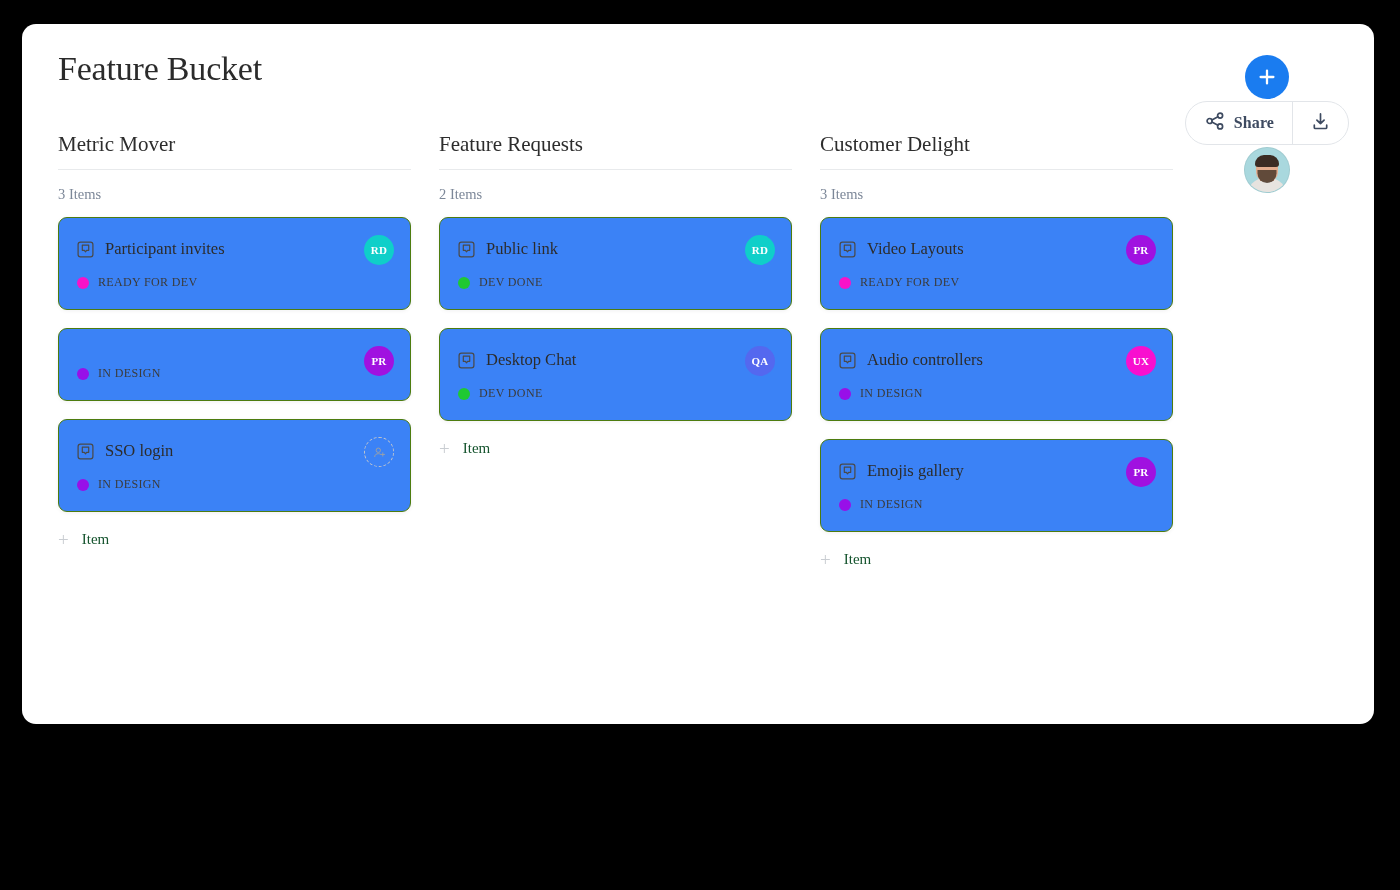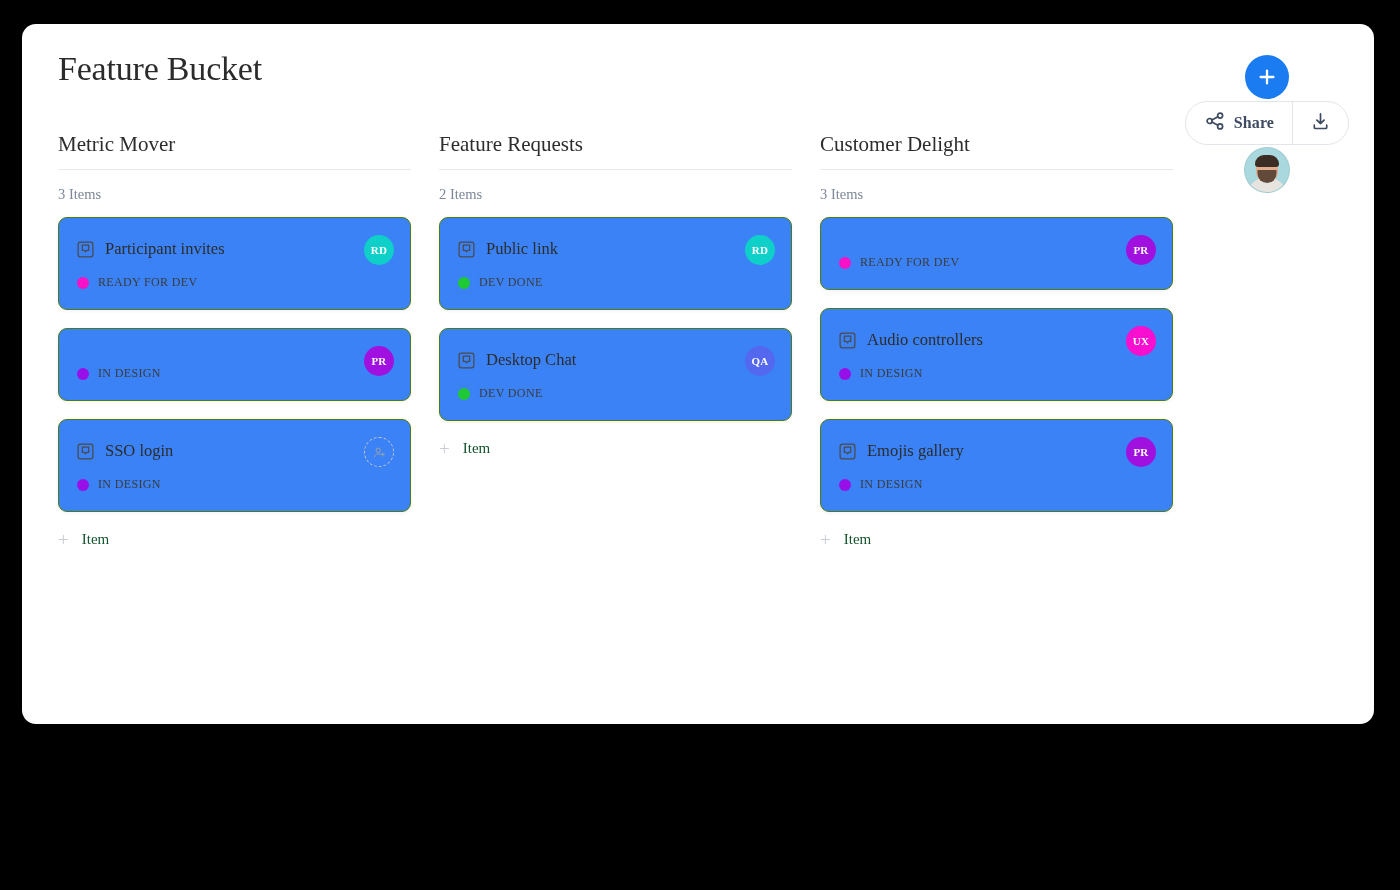--- a/index.html
+++ b/index.html
@@ -419,20 +419,29 @@
         </div>
         <div class="add-item">
           <span class="add-item-plus">+</span>
           <span class="add-item-label">Item</span>
         </div>
       </div>
       <div class="column">
         <div class="column-title">Customer Delight</div>
         <div class="column-count">3 Items</div>
         <div class="card">
+          <div class="card-top">
+            <span>
+              <svg class="card-type-icon" viewBox="0 0 17 17" fill="none">
+                <rect x="1.1" y="1.1" width="14.8" height="14.8" rx="2.4" stroke="#4a4a4a" stroke-width="1.25"></rect>
+                <path d="M5.3 4.2h6.4v5.1H9.6l-1.1 1.5-1.1-1.5H5.3z" stroke="#4a4a4a" stroke-width="1.2" stroke-linejoin="round"></path>
+              </svg>
+            </span>
+            <span class="card-title">Video Layouts</span>
+          </div>
           <div class="card-status">
             <span class="status-dot" style="background: rgb(249, 18, 200);"></span>
             <span class="status-label">READY FOR DEV</span>
           </div>
           <div class="assignee" style="background: rgb(160, 17, 224);">PR</div>
         </div>
         <div class="card">
           <div class="card-top">
             <span>
               <svg class="card-type-icon" viewBox="0 0 17 17" fill="none">

